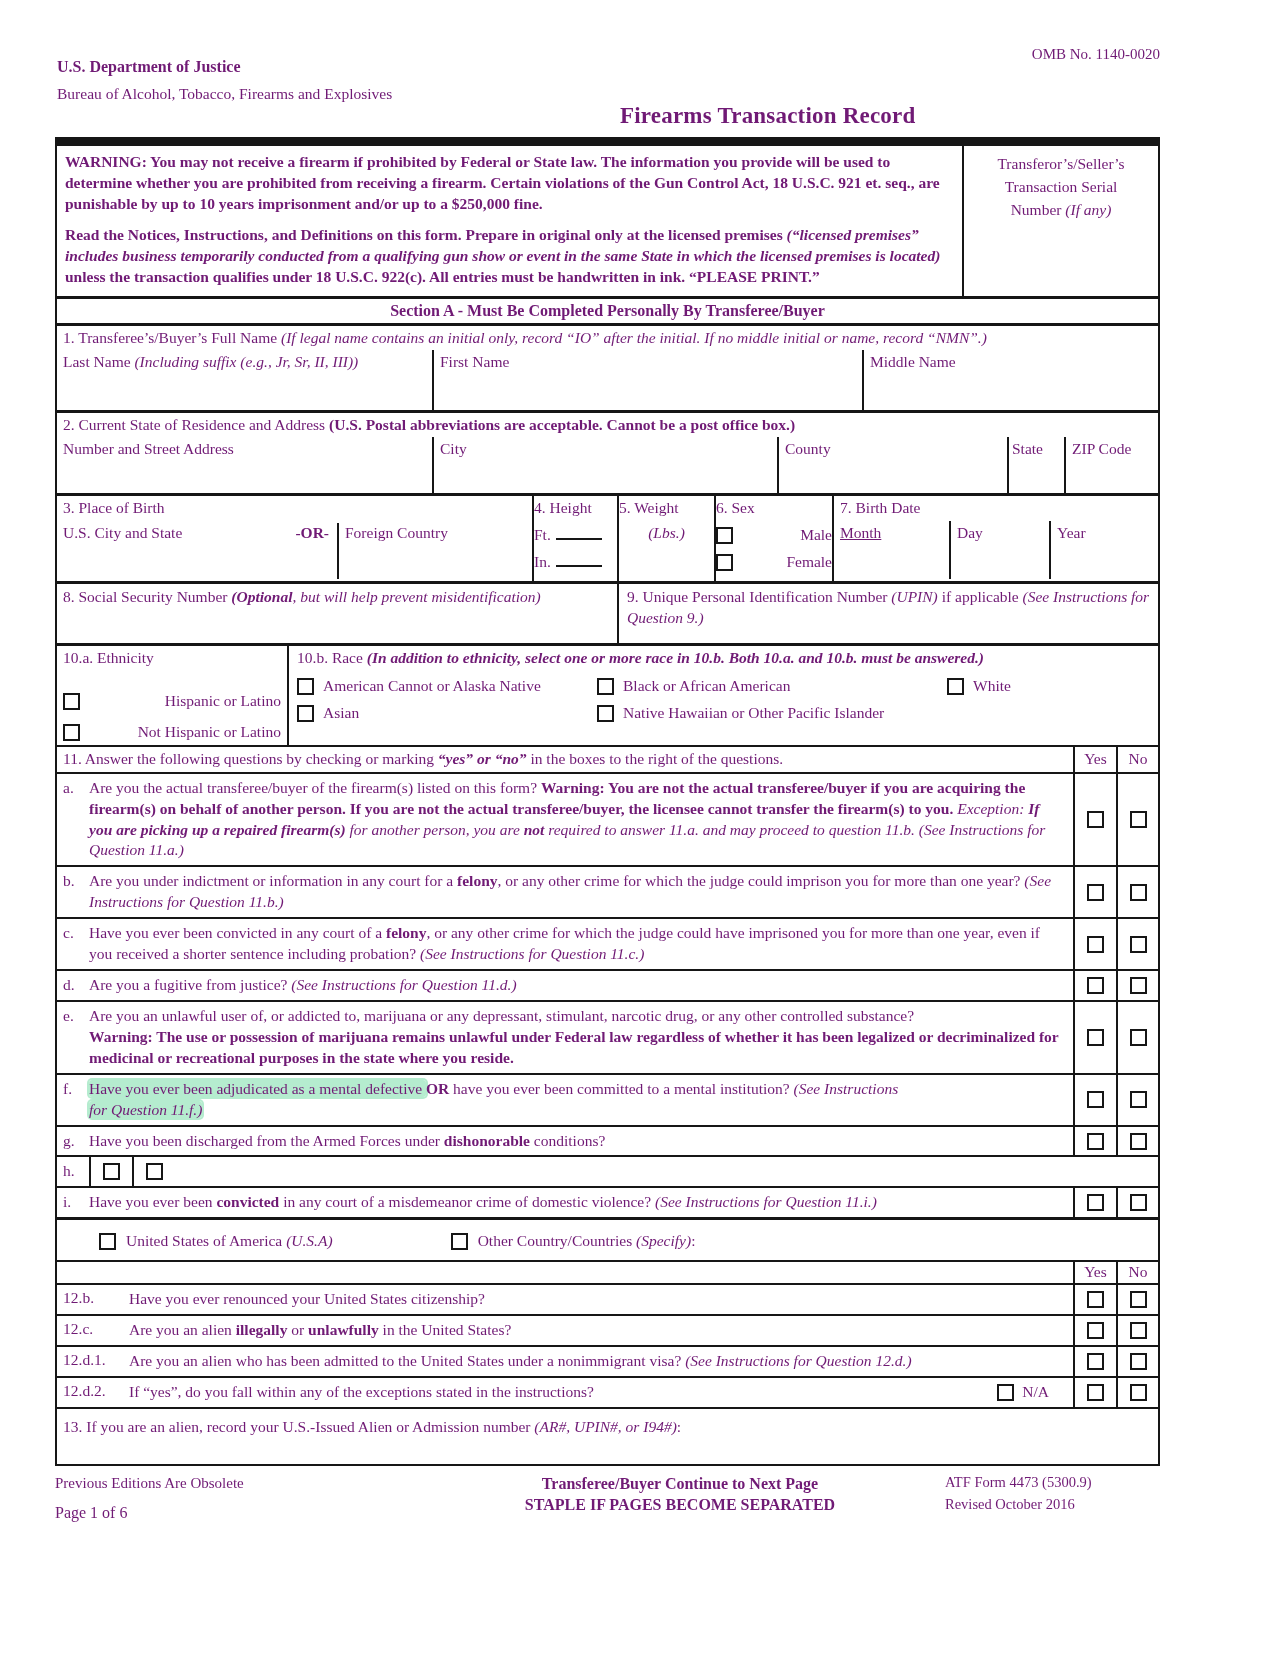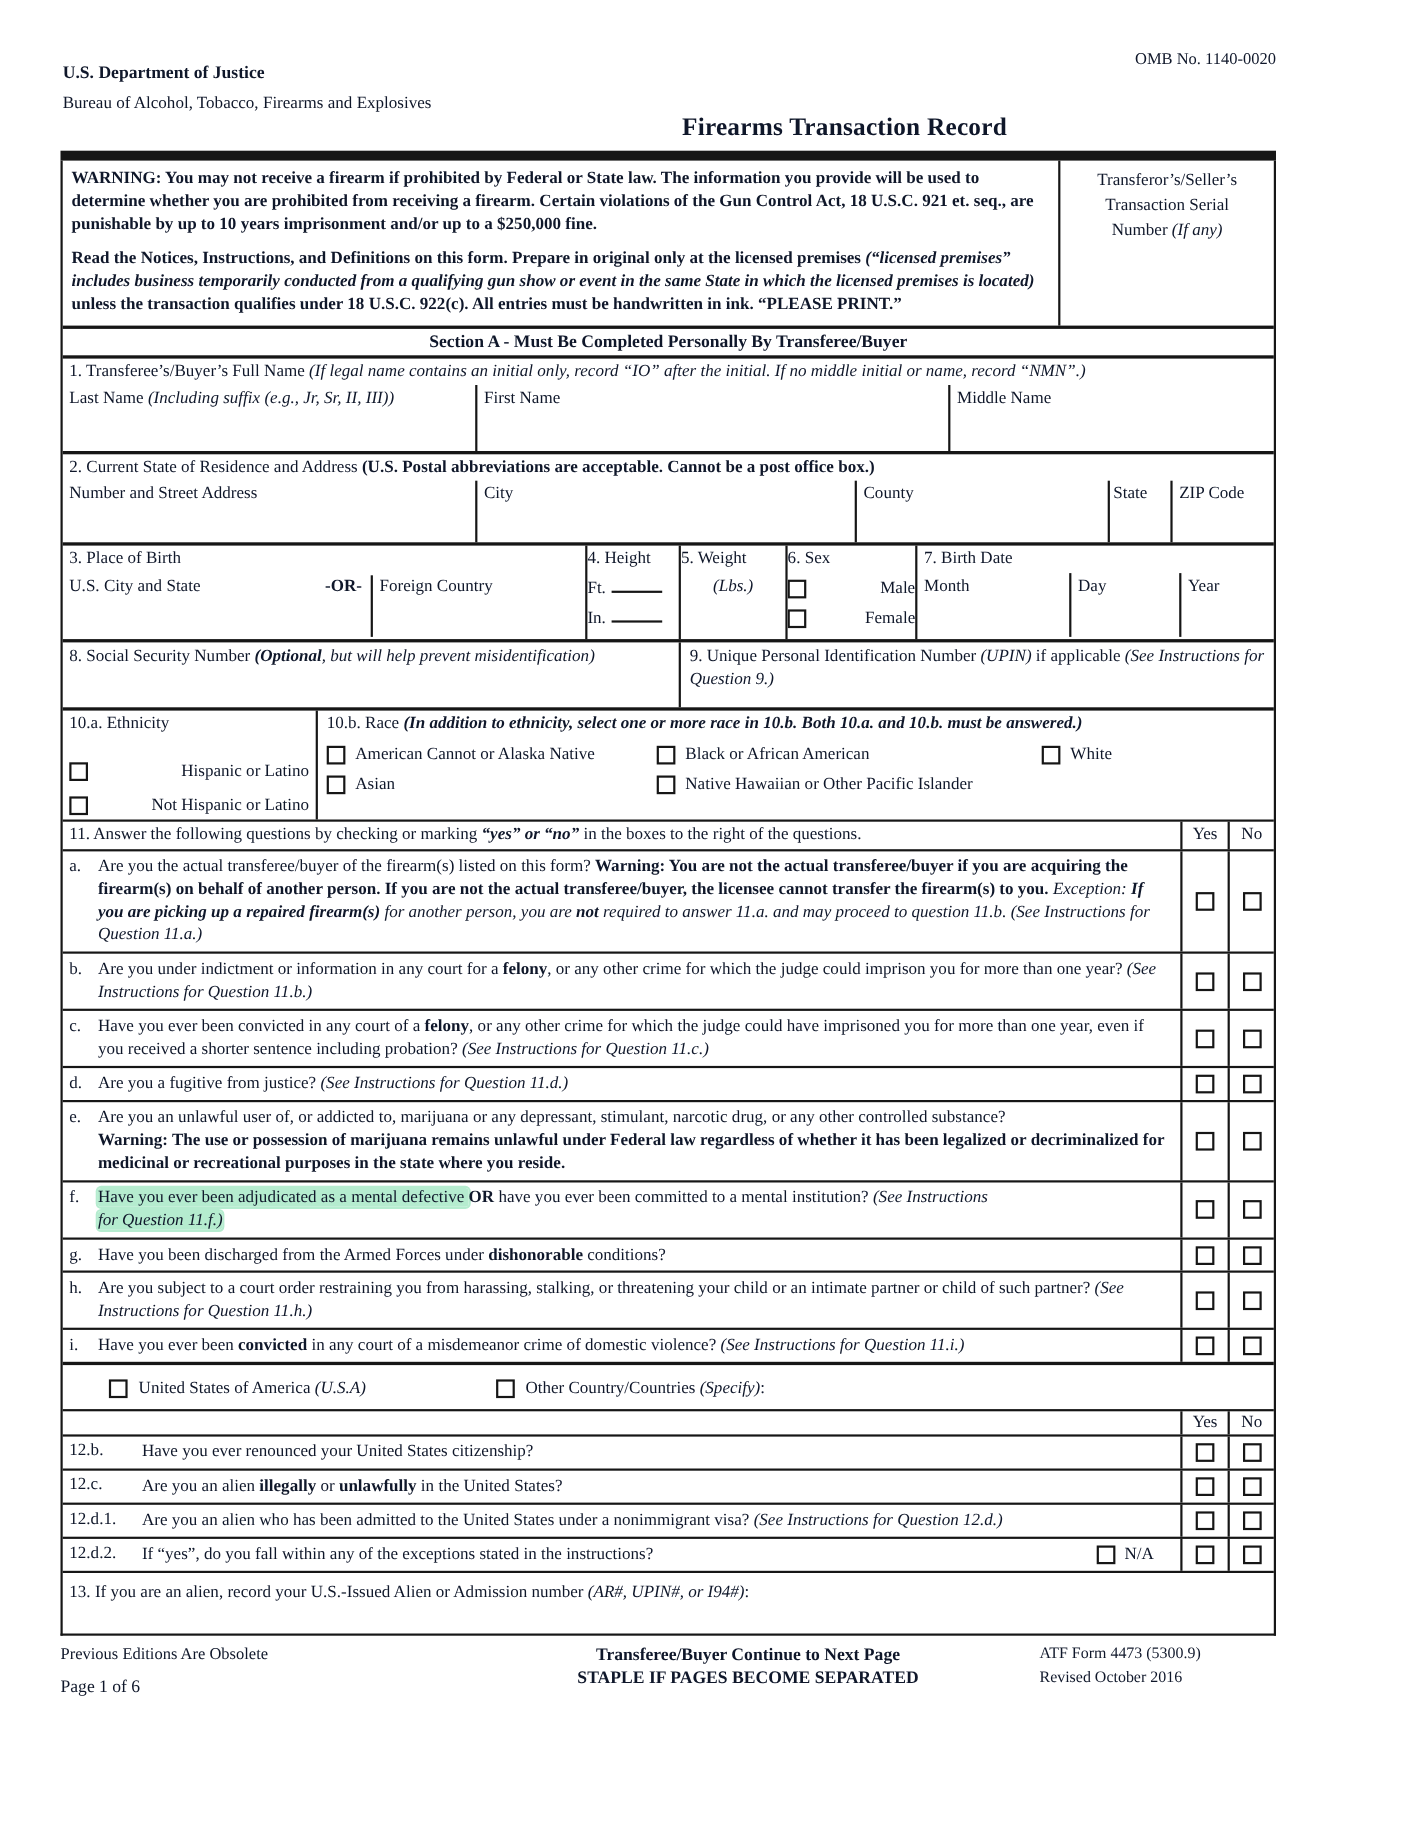--- a/index.html
+++ b/index.html
@@ -3,21 +3,21 @@
 <meta charset="utf-8">
 <style>
   * { box-sizing: border-box; margin: 0; padding: 0; }
   html,body { background:#e8e8e8; }
   .page {
     position: relative;
     width: 1280px; height: 1656px;
     margin: 0 auto;
     background: #ffffff;
     font-family: "Liberation Serif", "DejaVu Serif", serif;
-    color: #0f172a;
+    color: #701a75;
     padding: 44px 120px 0 55px;
     font-size: 15.5px;
     line-height: 1.35;
   }
   
   .hdr { position: relative; height: 88px; }
   .hdr-left { position:absolute; left:2px; top:12px; }
   .dept1 { font-weight: bold; font-size: 16px; }
   .dept2 { font-size: 15.5px; margin-top: 6px; }
   .hdr-title { position:absolute; left:565px; top:56px; font-weight:bold; font-size:23px; letter-spacing:.2px; }
@@ -68,21 +68,21 @@
   .pob-foreign { flex:1; border-left: 2px solid #161616; padding: 0 6px; }
   .c-height { width: 85px; padding: 2px 6px; }
   .c-weight { width: 97px; padding: 2px 6px; text-align:center; }
   .c-weight .w-title { text-align:left; }
   .c-weight .w-lbs { font-style: italic; margin-top: 4px; }
   .c-sex { width: 118px; padding: 2px 6px; }
   .c-bd { flex:1; display:flex; flex-direction:column; }
   .bd-title { padding: 0 6px; }
   .bd-body { flex:1; display:flex; margin-top: 2px; }
   .bd-cell { padding: 2px 6px; }
-  .bd-month { width: 138px; }
+  .bd-month { width: 115px; text-decoration: underline; }
   .bd-day { width: 100px; border-left: 2px solid #161616; }
   .bd-year { flex:1; border-left: 2px solid #161616; }
   .blank-line { display:inline-block; width: 46px; border-bottom: 2px solid #161616; height: 12px; margin-left: 5px; }
   .hw-line { margin-top: 6px; }
   .cbrow { display:flex; align-items:center; gap:9px; margin-top: 6px; justify-content: space-between; }
   .cb { display:inline-block; width: 17px; height: 17px; border: 2px solid #161616; background:#fff; flex:none; }
   
   .q89 { display:flex; min-height: 62px; }
   .q8 { width: 560px; padding: 3px 6px; }
   .q9 { flex:1; border-left:2px solid #161616; padding: 3px 8px; }
@@ -356,21 +356,20 @@
       <div class="ansyes">
           <span class="cb"></span>
         </div>
       <div class="ansno">
           <span class="cb"></span>
         </div>
     </div>
 
     <div class="qrow">
       <div class="qletter">h.</div>
-      <div class="qtext"><span>Are you subject to a court order restraining you from harassing, stalking, or threatening your child or an intimate partner or child of such partner?  </span><span class="seg-i">(See Instructions for Question 11.h.)</span></div>
       <div class="ansyes">
           <span class="cb"></span>
         </div>
       <div class="ansno">
           <span class="cb"></span>
         </div>
     </div>
 
     <div class="qrow">
       <div class="qletter">i.</div>

